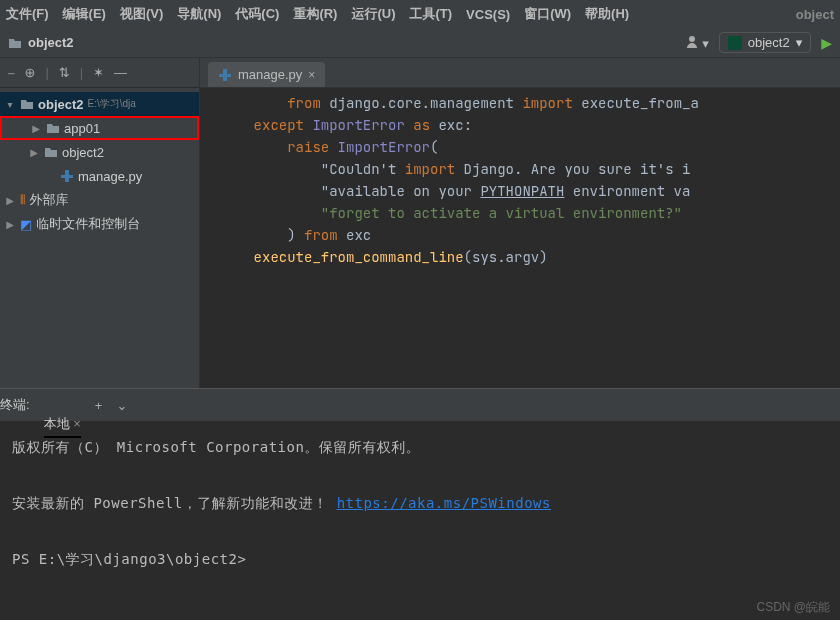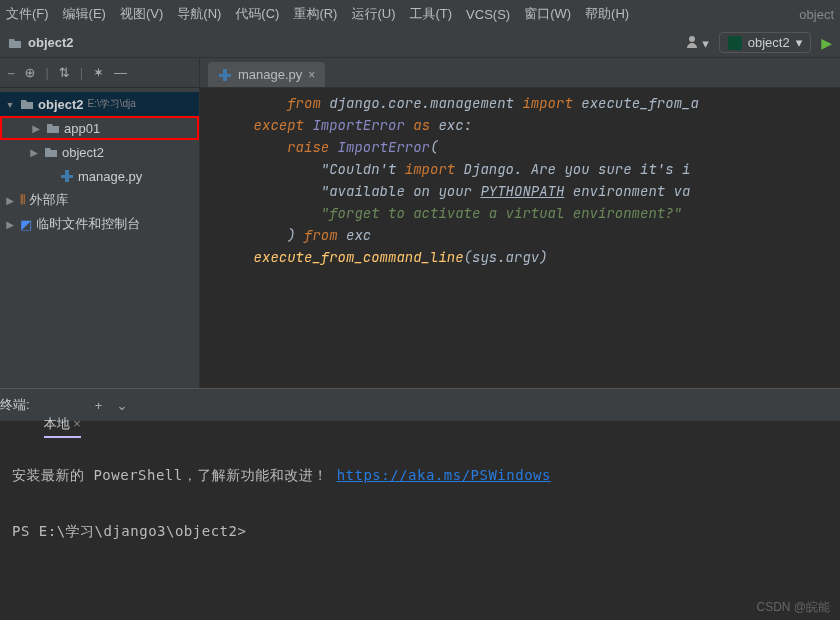--- a/index.html
+++ b/index.html
@@ -1,18 +1,18 @@
 <!DOCTYPE html>
 <html><head>
 <meta charset="utf-8">
 <style>
 * { margin: 0; padding: 0; box-sizing: border-box; }
 body { font-family: "Microsoft YaHei", sans-serif; background: #2b2b2b; color: #bbb; font-size: 13px; width: 840px; height: 620px; overflow: hidden; }
 .menubar { background: #3c3f41; height: 28px; display: flex; align-items: center; padding: 0 6px; gap: 14px; color: #bbb; }
-.menubar span { cursor: pointer; }
+.menubar span { cursor: pointer; font-weight: bold; }
 .menubar .right { margin-left: auto; color: #888; }
 .navbar { background: #3c3f41; height: 30px; display: flex; align-items: center; padding: 0 8px; border-bottom: 1px solid #323232; }
 .navbar .crumb { display: flex; align-items: center; gap: 6px; color: #ccc; font-weight: bold; }
 .navbar .nav-right { margin-left: auto; display: flex; align-items: center; gap: 10px; }
 .runcfg { background: #3c3f41; border: 1px solid #555; border-radius: 4px; padding: 2px 8px; display: flex; align-items: center; gap: 6px; color: #ccc; }
 .run-btn { color: #62b543; font-size: 14px; }
 .main { display: flex; height: 330px; }
 .sidebar { width: 200px; background: #3c3f41; border-right: 1px solid #323232; }
 .toolbar { height: 30px; display: flex; align-items: center; padding: 0 8px; gap: 10px; color: #aaa; border-bottom: 1px solid #2b2b2b; }
 .tree { padding: 4px 0; }
@@ -21,30 +21,30 @@
 .tree-row .arrow { width: 12px; text-align: center; color: #888; font-size: 10px; }
 .tree-row .label { white-space: nowrap; }
 .tree-row .path { color: #808080; font-size: 10px; }
 .highlight-red { border: 2px solid #ff0000; }
 .editor { flex: 1; background: #2b2b2b; display: flex; flex-direction: column; }
 .tabs { height: 30px; background: #3c3f41; display: flex; align-items: flex-end; border-bottom: 1px solid #323232; padding-left: 8px; }
 .tab { background: #4e5254; padding: 5px 10px; display: flex; align-items: center; gap: 6px; color: #bbb; border-top-left-radius: 4px; border-top-right-radius: 4px; }
 .tab .close { color: #aaa; font-size: 12px; }
 .code-area { flex: 1; display: flex; font-family: "JetBrains Mono", Consolas, monospace; font-size: 14px; overflow: hidden; }
 .gutter { background: #313335; color: #606366; text-align: right; padding: 4px 8px 4px 4px; line-height: 22px; user-select: none; }
-.code { padding: 4px 0 4px 20px; line-height: 22px; color: #a9b7c6; white-space: pre; overflow: hidden; font-style: italic; }
+.code { padding: 4px 0 4px 20px; line-height: 22px; color: #a9b7c6; white-space: pre; overflow: hidden; }
 .kw { color: #cc7832; }
 .str { color: #6a8759; }
 .err { color: #8888c6; }
 .lib { color: #a9b7c6; text-decoration: underline; }
 .fn { color: #ffc66d; }
 .terminal-wrap { background: #2b2b2b; border-top: 1px solid #555; }
 .term-tabs { height: 32px; background: #3c3f41; display: flex; align-items: center; gap: 14px; padding: 0 0; color: #bbb; }
 .term-tabs .title { color: #ccc; }
-.term-tabs .tt { color: #ccc; border-bottom: 2px solid #c4b5fd; padding-bottom: 3px; margin-top: 42px; }
+.term-tabs .tt { color: #ccc; border-bottom: 2px solid #000000; padding-bottom: 3px; margin-top: 42px; }
 .term-tabs .plus { color: #aaa; cursor: pointer; }
 .terminal { font-family: Consolas, monospace; font-size: 14px; padding: 12px 12px; line-height: 28px; color: #bbb; letter-spacing: 0.5px; }
 .terminal a { color: #287bde; text-decoration: underline; }
 .cmd-py { color: #cc7832; }
 .cmd-rest { color: #bbb; }
 .status { position: absolute; bottom: 4px; right: 10px; color: #666; font-size: 12px; }
 svg { width: 14px; height: 14px; }
 .folder-svg { fill: #87939a; }
 .py-svg { fill: #3d7aab; }
 .dj-svg { fill: #0c4b33; }
@@ -172,20 +172,21 @@
 </div>
 
 <div class="terminal-wrap">
   <div class="term-tabs">
     <span class="title">终端:</span>
     <span class="tt"><span>本地</span> <span style="color:#888">×</span></span>
     <span class="plus">+</span>
     <span class="plus">⌄</span>
   </div>
   <div class="terminal">
+    <div>版权所有（C） Microsoft Corporation。保留所有权利。</div>
     <div style="height:28px"></div>
     <div><span>安装最新的 PowerShell，了解新功能和改进！</span> <a>https://aka.ms/PSWindows</a></div>
     <div style="height:28px"></div>
     <div><span>PS E:\学习\django3\object2&gt;</span></div>
   </div>
 </div>
 
 <div class="status">CSDN @皖能</div>
 
 </body></html>

